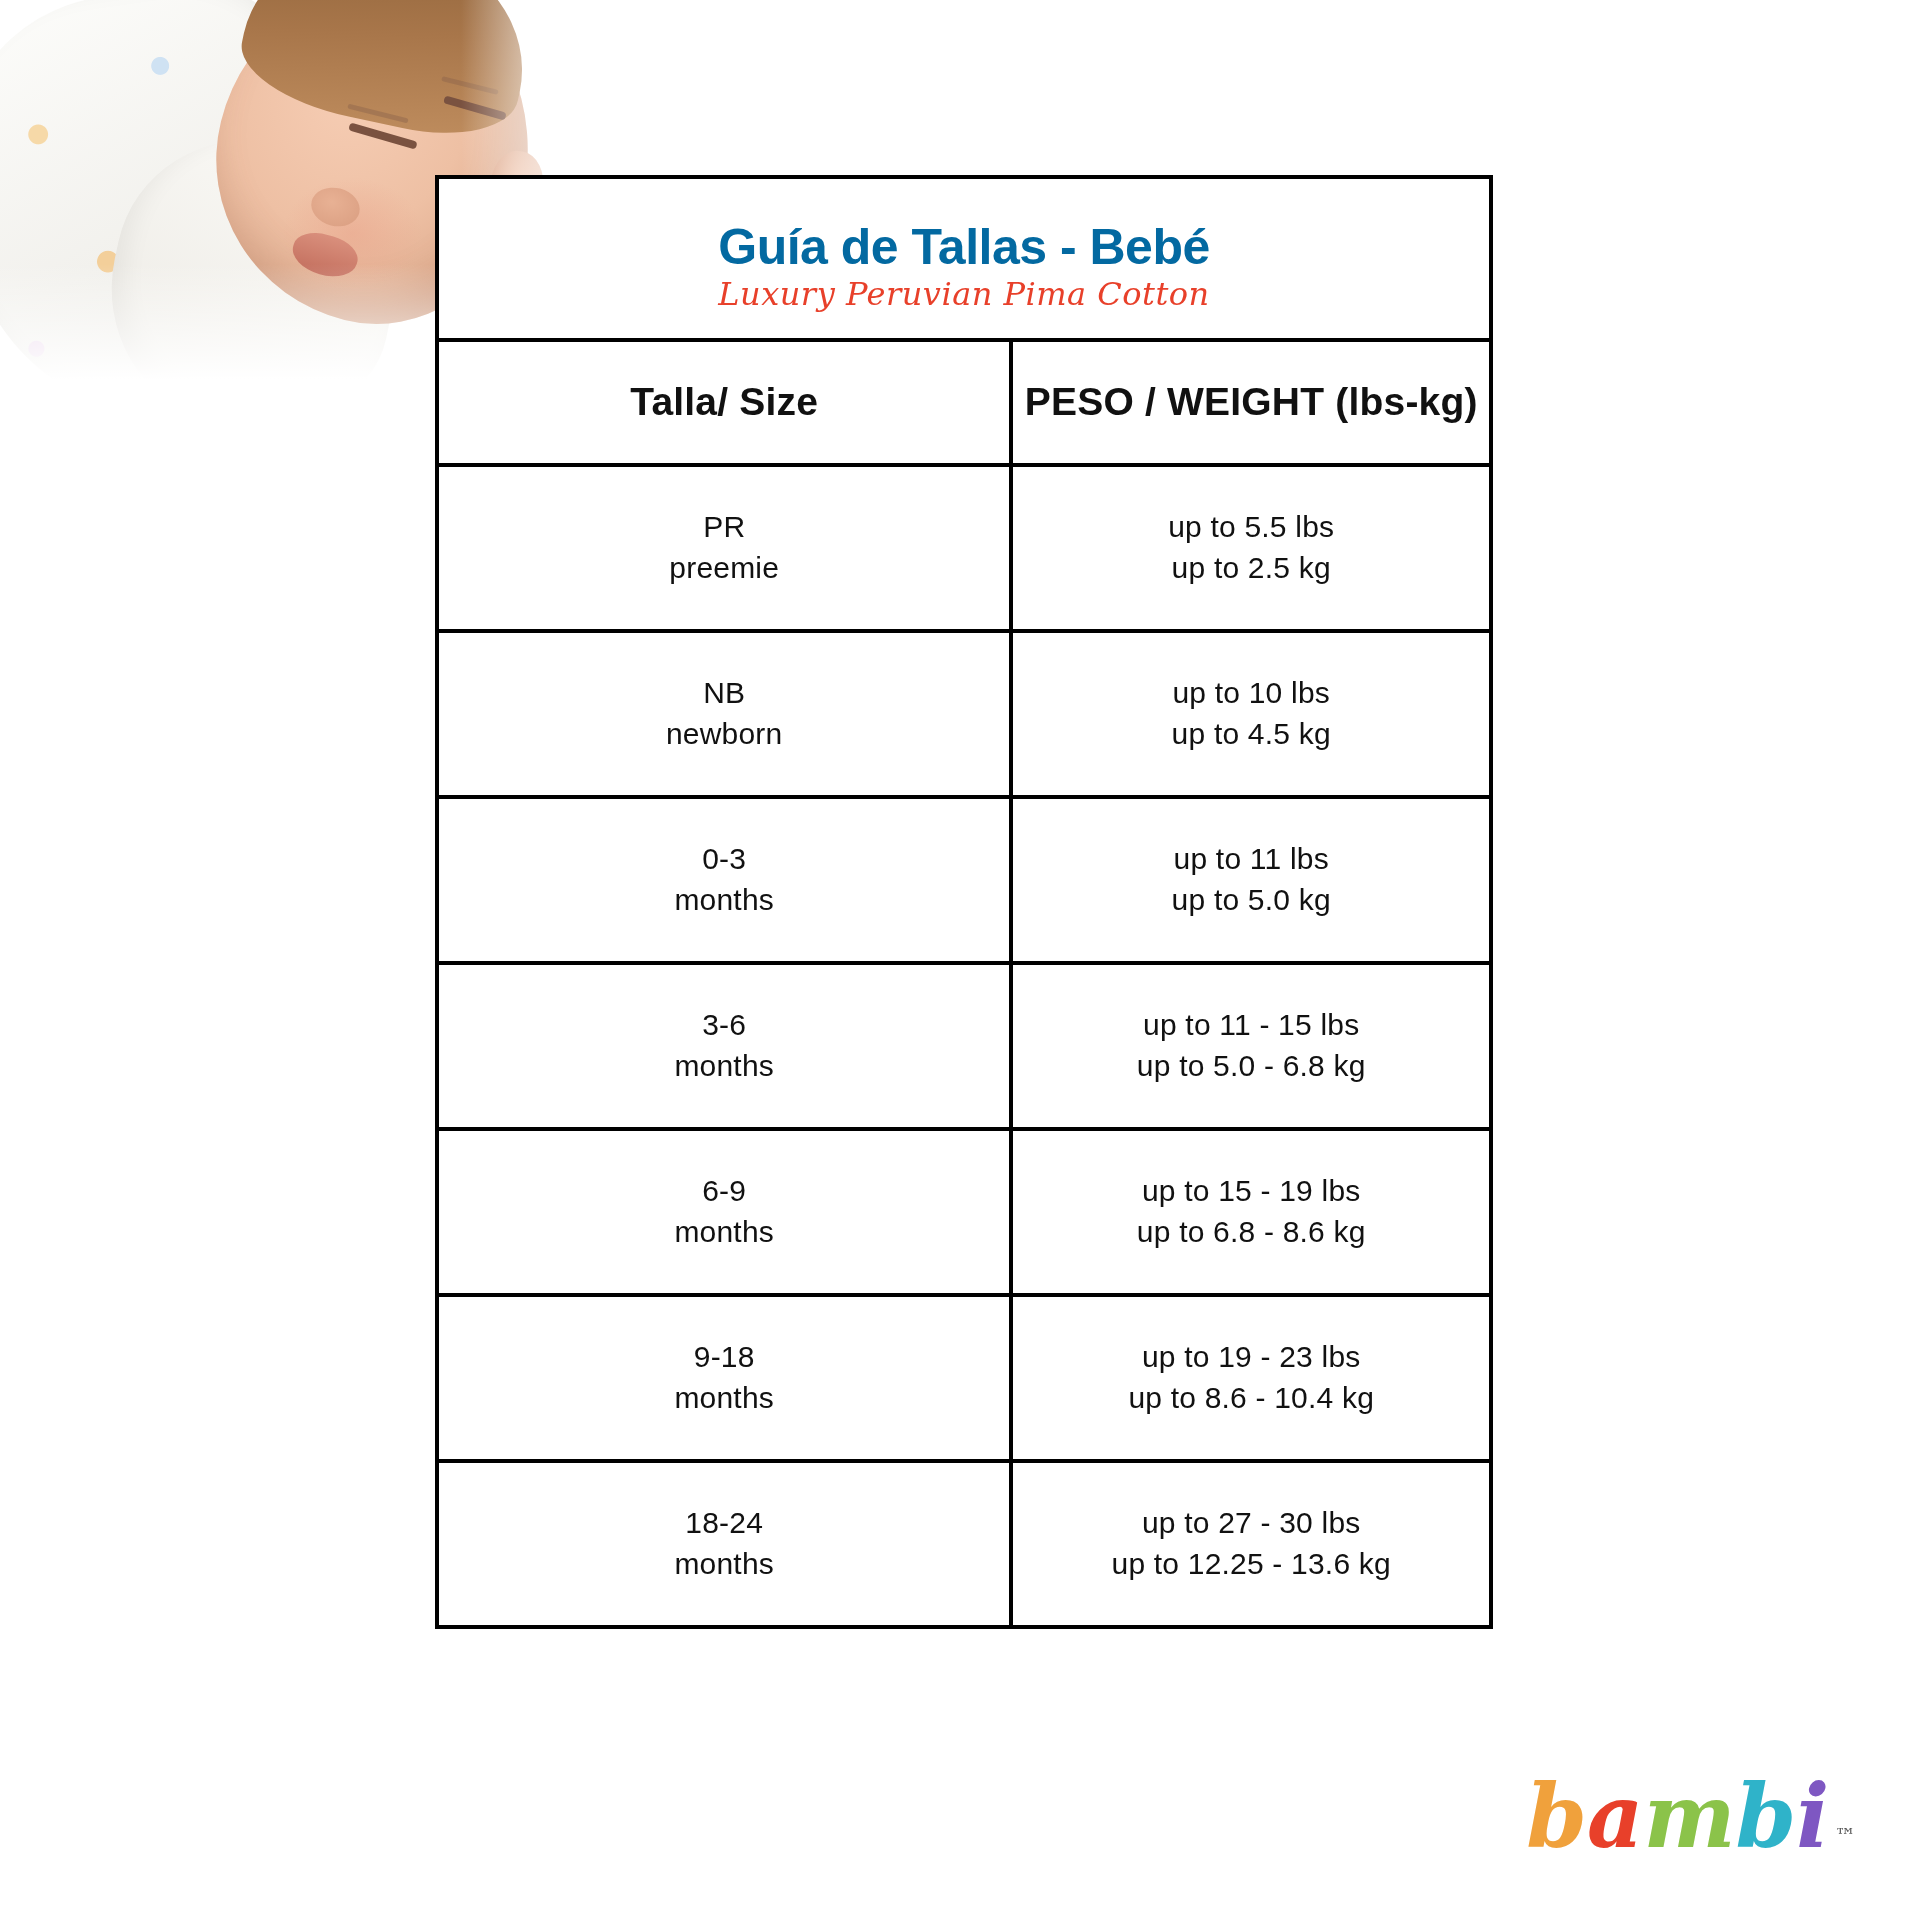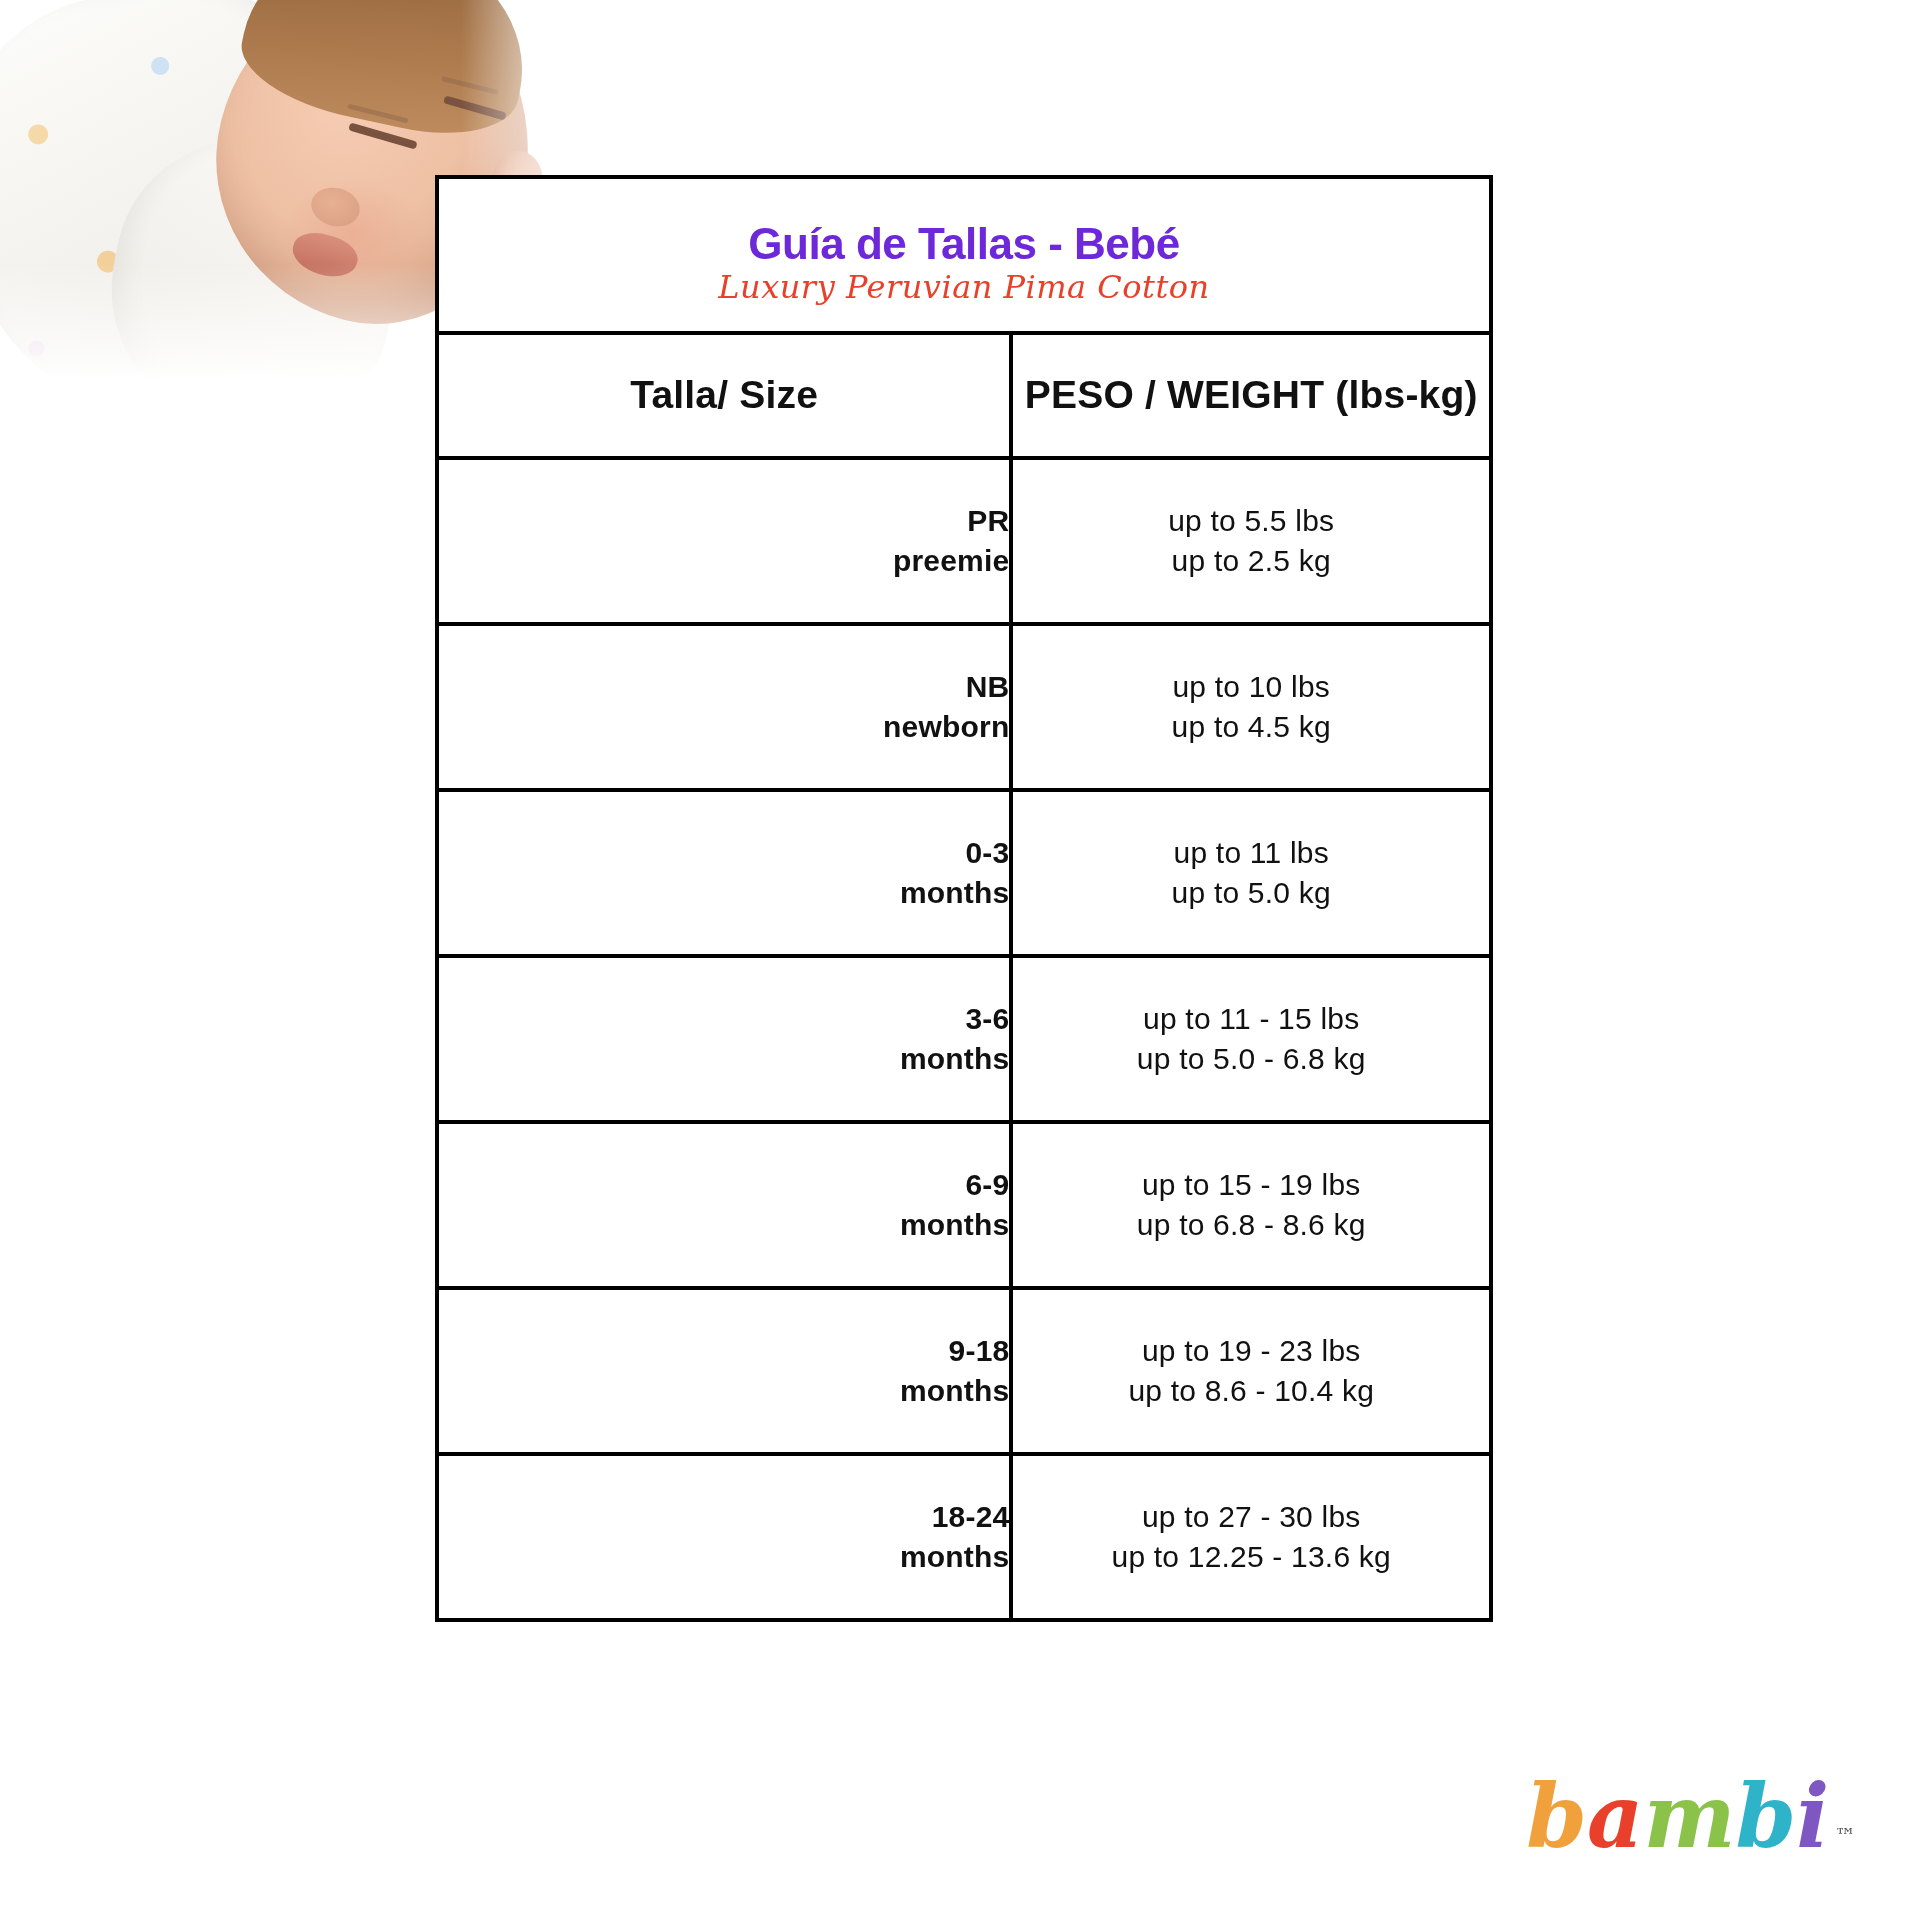--- a/index.html
+++ b/index.html
@@ -158,24 +158,24 @@
     width: 1058px;
   }
   .title-box {
     border: 4.7px solid #000000;
     border-bottom: none;
     padding: 41px 19px 24.5px 19px;
     text-align: center;
     background: #ffffff;
   }
   .title {
-    font-size: 44px;
+    font-size: 50px;
     font-weight: 700;
     letter-spacing: -0.5px;
-    color: #6d28d9;
+    color: #0369a1;
     line-height: 1.1;
   }
   .subtitle {
     margin-top: 0;
     font-size: 32px;
     color: #e8402a;
     font-family: "DejaVu Serif", serif;
     font-style: italic;
     letter-spacing: 0.5px;
   }
@@ -198,24 +198,23 @@
     letter-spacing: 0.2px;
   }
   table.sizes td {
     height: 162px;
   }
   table.sizes col.c1 { width: 54.5%; }
   table.sizes col.c2 { width: 45.5%; }
 
   .size-cell {
     font-size: 30px;
-    font-weight: 700;
+    font-weight: 400;
     line-height: 1.34;
     letter-spacing: 0.2px;
-    text-align: right;
   }
   .weight-cell {
     font-size: 30px;
     font-weight: 400;
     line-height: 1.34;
     letter-spacing: 0.2px;
     text-align: center;
   }
 
   

